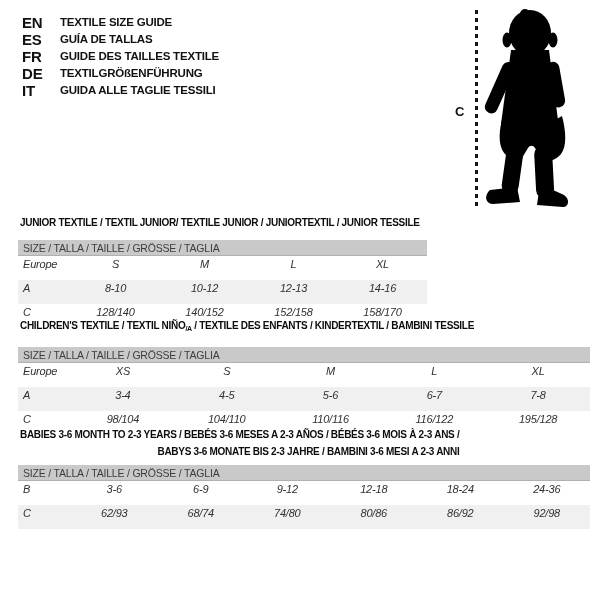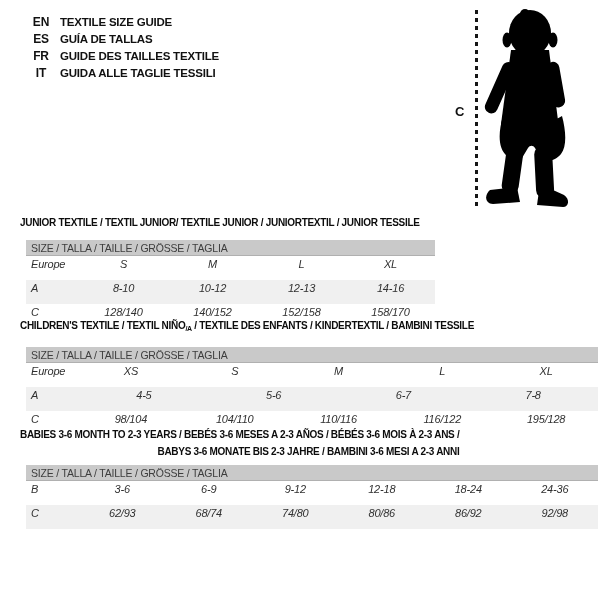--- a/index.html
+++ b/index.html
@@ -5,36 +5,36 @@
   * { margin:0; padding:0; box-sizing:border-box; }
   html,body { background:#fff; }
   .canvas {
     position:relative; width:600px; height:600px; background:#ffffff;
     font-family:"Liberation Sans", sans-serif; color:#111; overflow:hidden;
   }
 
   
   .lang-block { position:absolute; left:22px; top:14px; }
   .lang-row { display:flex; height:17px; line-height:17px; }
-  .lang-code { width:38px; font-weight:bold; font-size:12px; letter-spacing:-0.2px;text-align:center; }
+  .lang-code { width:38px; font-weight:bold; font-size:15px; letter-spacing:-0.2px; }
   .lang-label { font-weight:bold; font-size:11.5px; letter-spacing:-0.2px; white-space:nowrap; }
 
   
   .dash-line { position:absolute; left:475px; top:10px; width:3px; height:197px;
     background:repeating-linear-gradient(to bottom,#161616 0 4px,transparent 4px 8px); }
   .height-marker { position:absolute; left:455px; top:104px; font-weight:bold; font-size:13px; }
   .baby-svg { position:absolute; left:473px; top:6px; width:120px; height:204px; }
 
   
   .tbl-title { position:absolute; left:20px; font-weight:bold; font-size:10px;
     letter-spacing:-0.3px; white-space:nowrap; color:#0c0c0c; line-height:12px;text-align:right; }
   .tbl-title sub { font-size:7px; vertical-align:-2px; }
 
   
-  .tbl { position:absolute; left:26px; }
+  .tbl { position:absolute; left:18px; }
   .size-bar { background:#c9c9c9; height:16px; line-height:16px; padding-left:5px;
     font-size:10.5px; letter-spacing:-0.2px; color:#3d3d3d; border-bottom:1px solid #b0b0b0; }
   .trow { display:flex; height:24px; line-height:16px; font-size:11px;
     letter-spacing:-0.2px; color:#303030;font-style:italic; }
   .trow.alt { background:#f0f0f0; }
   .trow .lbl { width:53px; padding-left:5px; }
   .trow .val { flex:1; text-align:center; }
 
   
   .footnotes { position:absolute; left:20px; top:541px; }
@@ -51,20 +51,24 @@
       <span class="lang-code">EN</span>
       <span class="lang-label">TEXTILE SIZE GUIDE</span>
     </div>
     <div class="lang-row">
       <span class="lang-code">ES</span>
       <span class="lang-label">GUÍA DE TALLAS</span>
     </div>
     <div class="lang-row">
       <span class="lang-code">FR</span>
       <span class="lang-label">GUIDE DES TAILLES TEXTILE</span>
+    </div>
+    <div class="lang-row">
+      <span class="lang-code">DE</span>
+      <span class="lang-label">TEXTILGRÖßENFÜHRUNG</span>
     </div>
     <div class="lang-row">
       <span class="lang-code">IT</span>
       <span class="lang-label">GUIDA ALLE TAGLIE TESSILI</span>
     </div>
   </div>
 
   <div class="dash-line"></div>
   <div class="height-marker">C</div>
   <svg class="baby-svg" viewBox="0 0 120 204" xmlns="http://www.w3.org/2000/svg">
@@ -116,20 +120,21 @@
     <div class="trow">
       <div class="lbl">Europe</div>
       <div class="val">XS</div>
       <div class="val">S</div>
       <div class="val">M</div>
       <div class="val">L</div>
       <div class="val">XL</div>
     </div>
     <div class="trow alt">
       <div class="lbl">A</div>
+      <div class="val">3-4</div>
       <div class="val">4-5</div>
       <div class="val">5-6</div>
       <div class="val">6-7</div>
       <div class="val">7-8</div>
     </div>
     <div class="trow">
       <div class="lbl">C</div>
       <div class="val">98/104</div>
       <div class="val">104/110</div>
       <div class="val">110/116</div>

